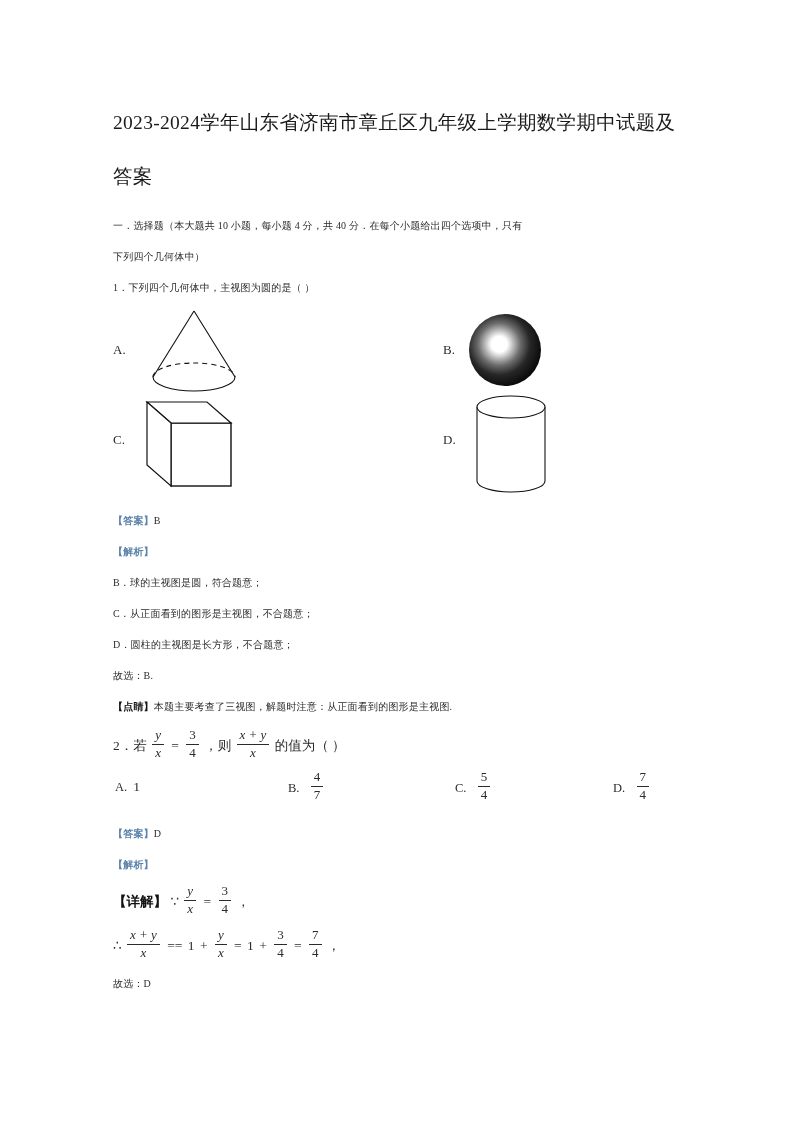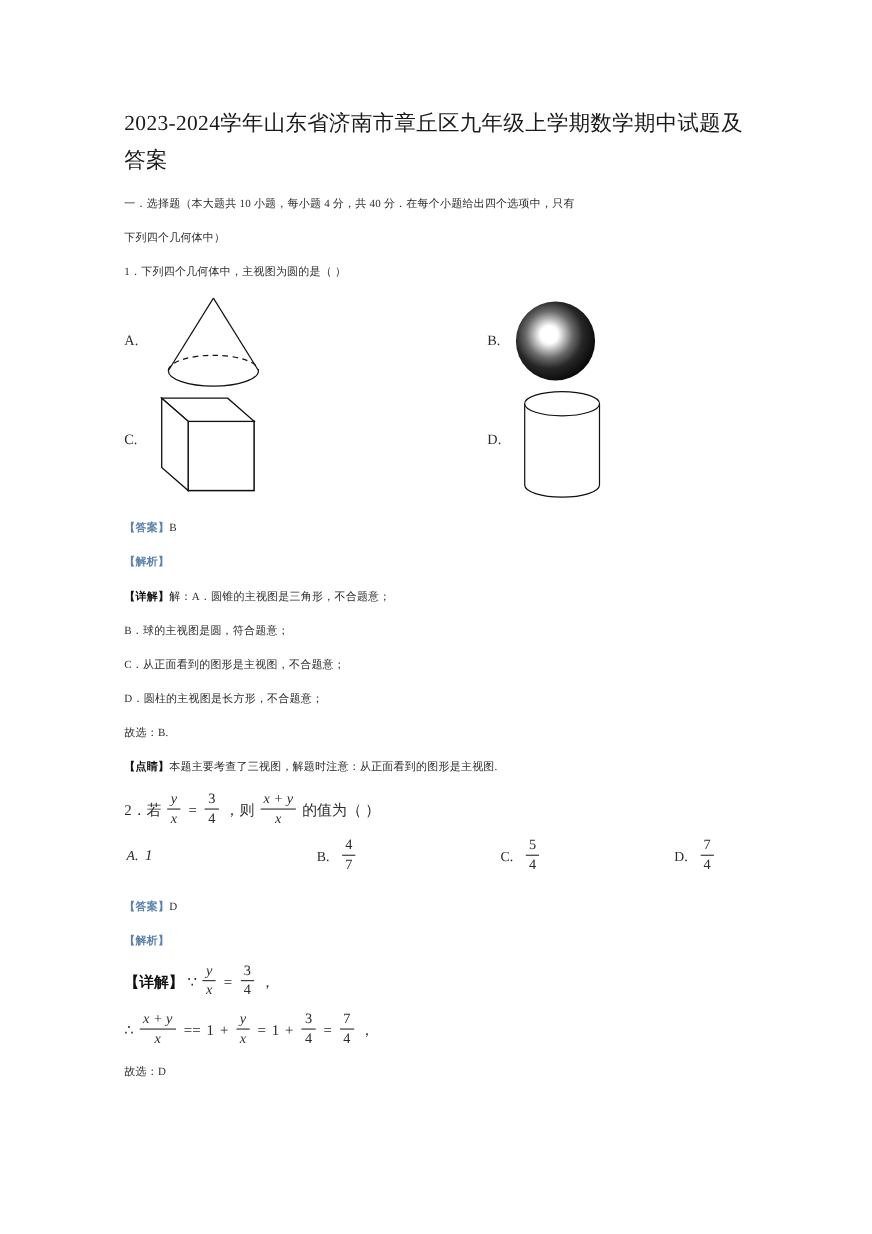--- a/index.html
+++ b/index.html
@@ -25,21 +25,21 @@
   .content {
     position: absolute;
     left: 113px;
     top: 96px;
     width: 570px;
   }
 
   
   .doc-title {
     font-size: 19.5px;
-    line-height: 34px;
+    line-height: 54px;
     letter-spacing: 0.3px;
     color: #1a1a1a;
     font-weight: 400;
     margin: 0 0 6px 0;
   }
 
   
   .para {
     font-size: 10px;
     line-height: 31px;
@@ -187,23 +187,20 @@
 
     <p class="para">
       <span class="tag-blue">【答案】</span><span class="ans-val">B</span>
     </p>
 
     <p class="para">
       <span class="tag-blue">【解析】</span>
     </p>
 
 
-    <p class="para">
-      <span class="bold">【详解】</span><span>解：A．圆锥的主视图是三角形，不合题意；</span>
-    </p>
 
     <p class="para">B．球的主视图是圆，符合题意；</p>
     <p class="para">C．从正面看到的图形是主视图，不合题意；</p>
     <p class="para">D．圆柱的主视图是长方形，不合题意；</p>
     <p class="para">故选：B.</p>
 
     <p class="para">
       <span class="bold">【点睛】</span><span>本题主要考查了三视图，解题时注意：从正面看到的图形是主视图.</span>
     </p>
 
@@ -220,21 +217,21 @@
       </span>
       <span>，则</span>
       <span class="frac">
         <span class="num mi">x + y</span>
         <span class="den mi">x</span>
       </span>
       <span>的值为（        ）</span>
     </p>
 
     <div class="opt-row">
-      <span class="opt-item" style="left:2px;font-style:italic;">
+      <span class="opt-item" style="left:2px;">
         <span class="lab">A.</span><span>1</span>
       </span>
       <span class="opt-item" style="left:175px;">
         <span class="lab">B.</span>
         <span class="frac">
           <span class="num">4</span>
           <span class="den">7</span>
         </span>
       </span>
       <span class="opt-item" style="left:342px;">

